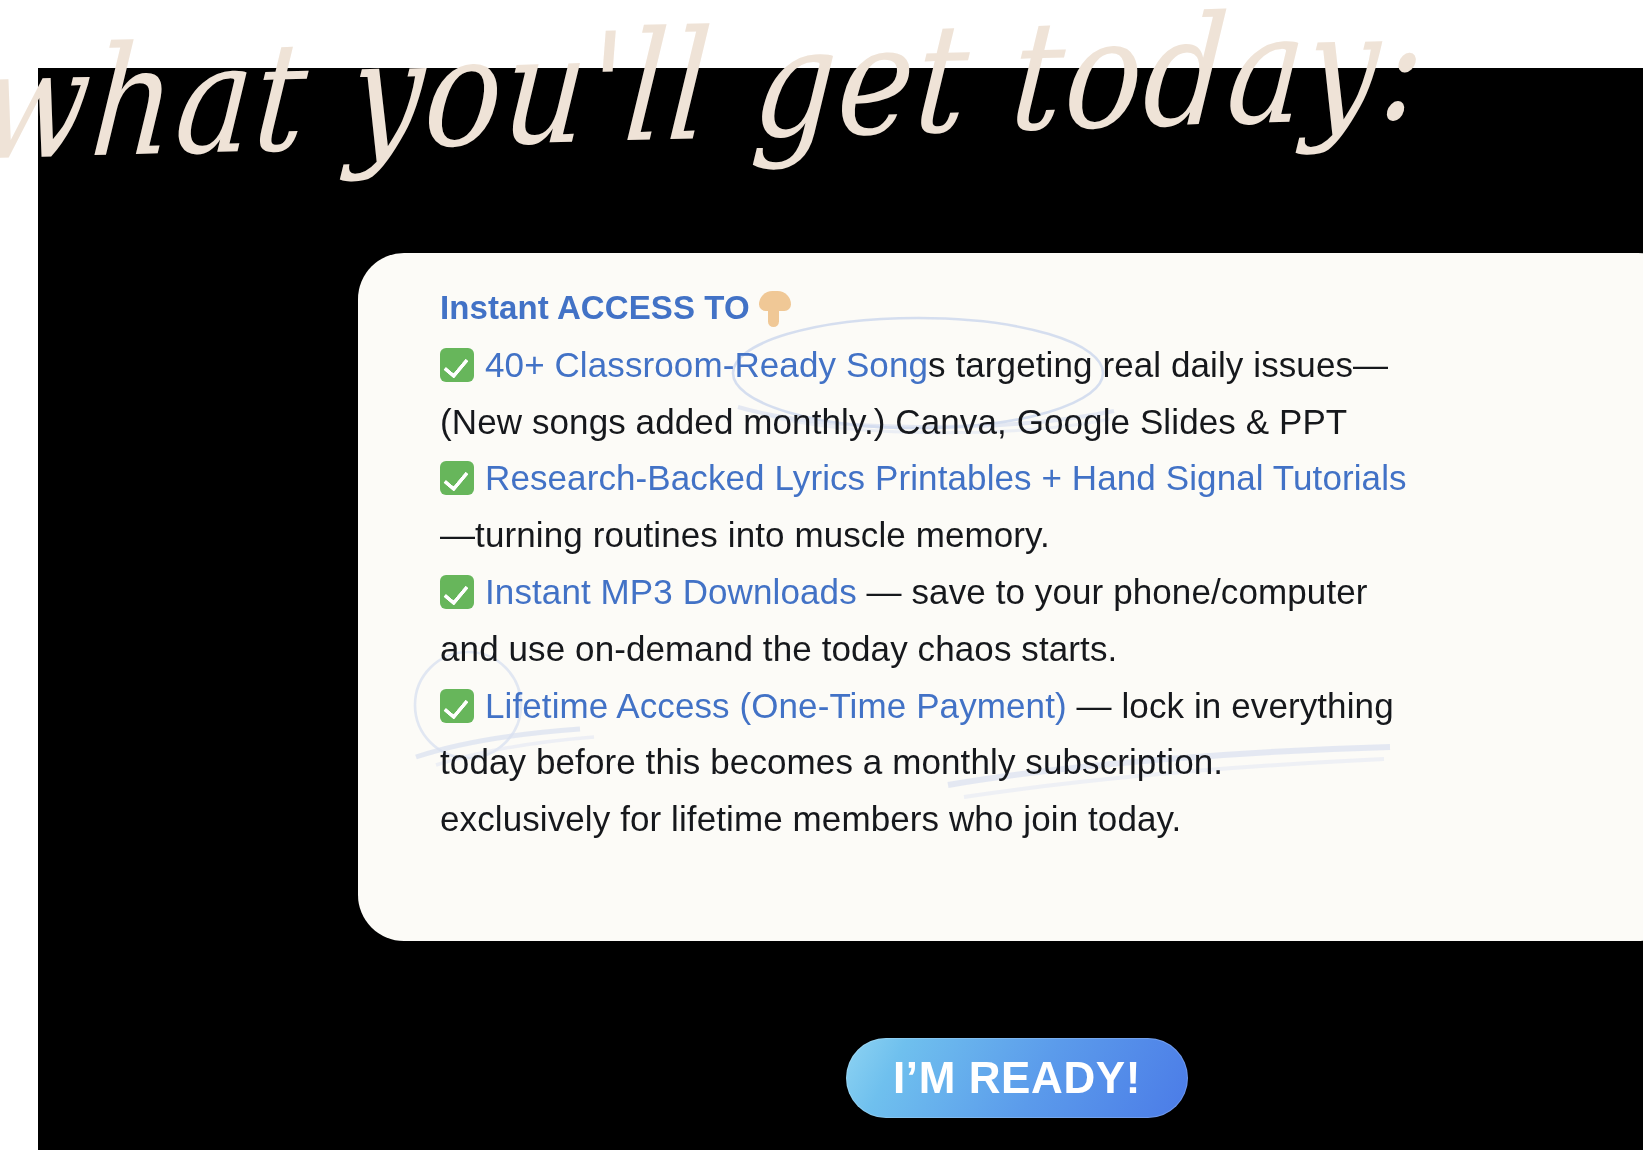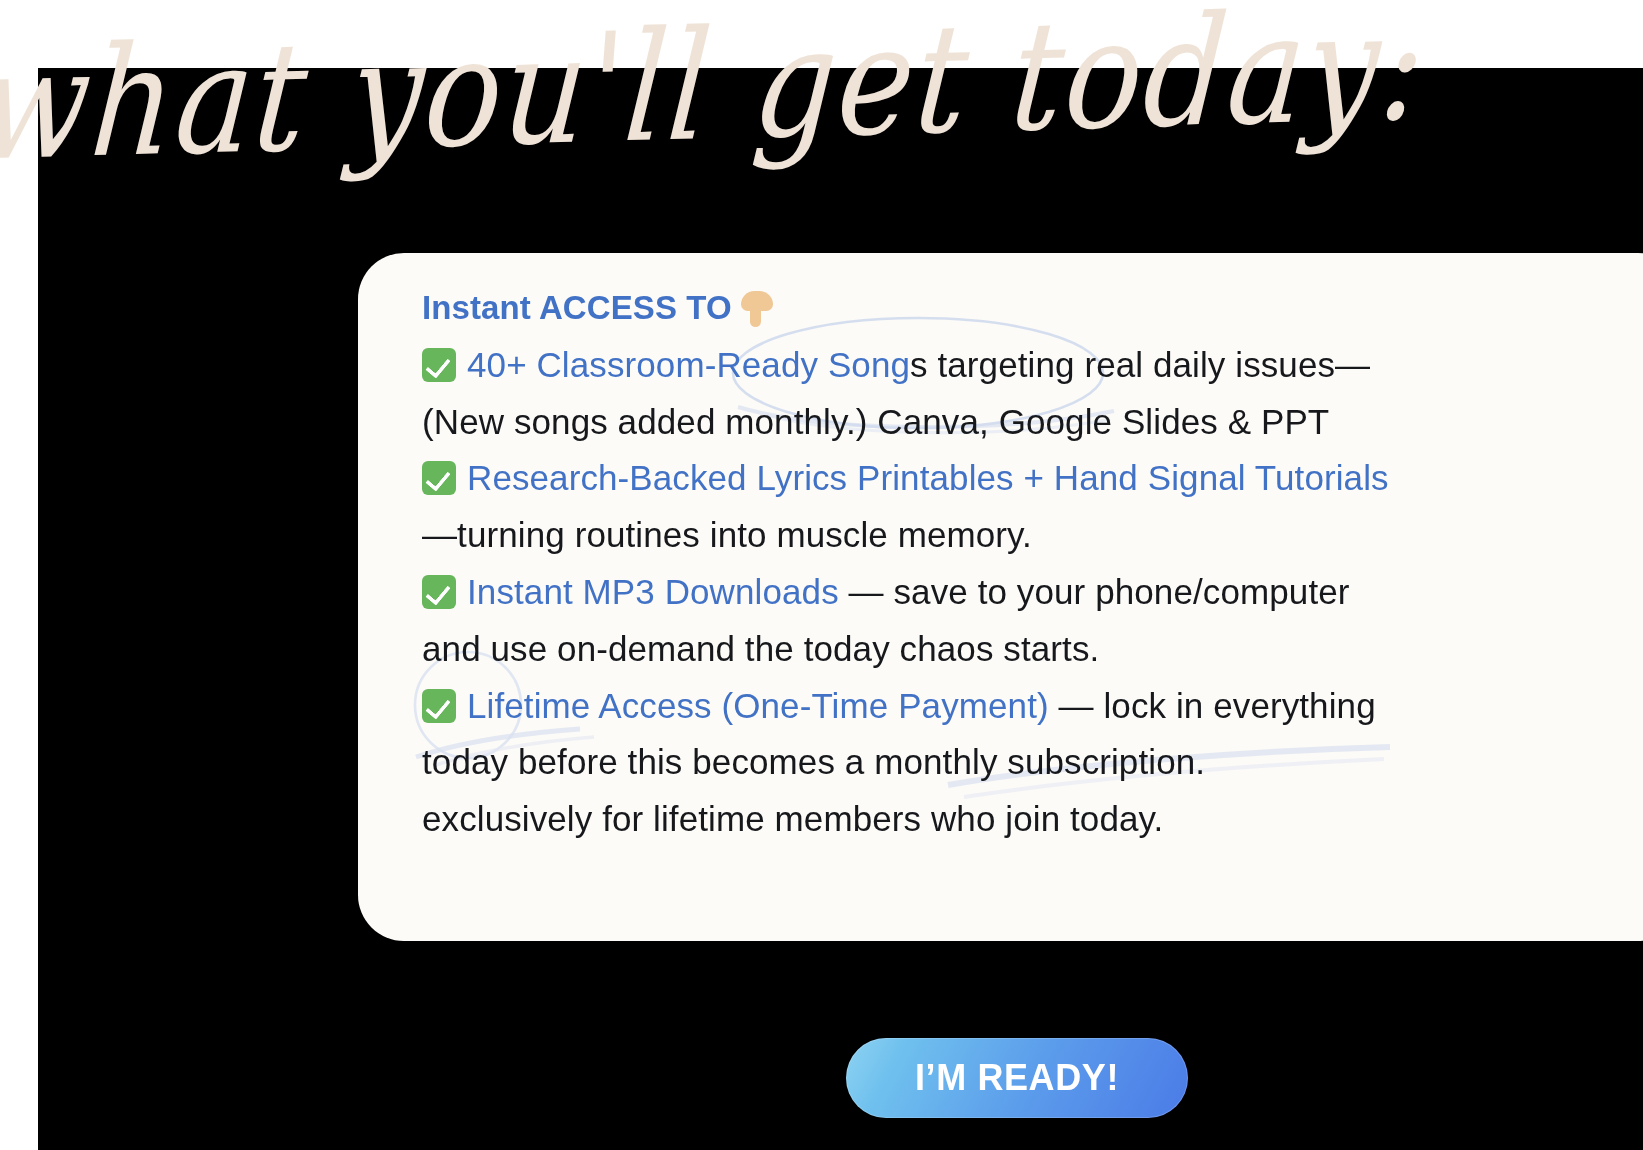--- a/index.html
+++ b/index.html
@@ -63,21 +63,21 @@
 
   
   .scribble {
     position: absolute;
     pointer-events: none;
     z-index: 1;
   }
 
   #card-text {
     position: absolute;
-    left: 64px;
+    left: 82px;
     top: 26px;
     right: 40px;
     z-index: 3;
     color: #16181c;
     font-size: 35px;
     line-height: 56.8px;
     font-weight: 400;
     letter-spacing: 0.1px;
   }
   #card-text p {
@@ -187,21 +187,21 @@
     position: absolute;
     left: 846px;
     top: 1038px;
     width: 342px;
     height: 80px;
     border: none;
     border-radius: 46px;
     background: linear-gradient(118deg, #8ED3F2 0%, #6FC0EE 16%, #5B9BEB 56%, #4B7BE7 100%);
     color: #ffffff;
     font-family: "Liberation Sans", sans-serif;
-    font-size: 36px;
+    font-size: 44px;
     font-weight: 700;
     letter-spacing: 0.6px;
     cursor: pointer;
     z-index: 7;
     box-shadow: 0 6px 16px rgba(0,0,0,0.55), 0 0 0 1px rgba(255,255,255,0.18) inset;
   }
 </style>
 </head>
 <body>
 

